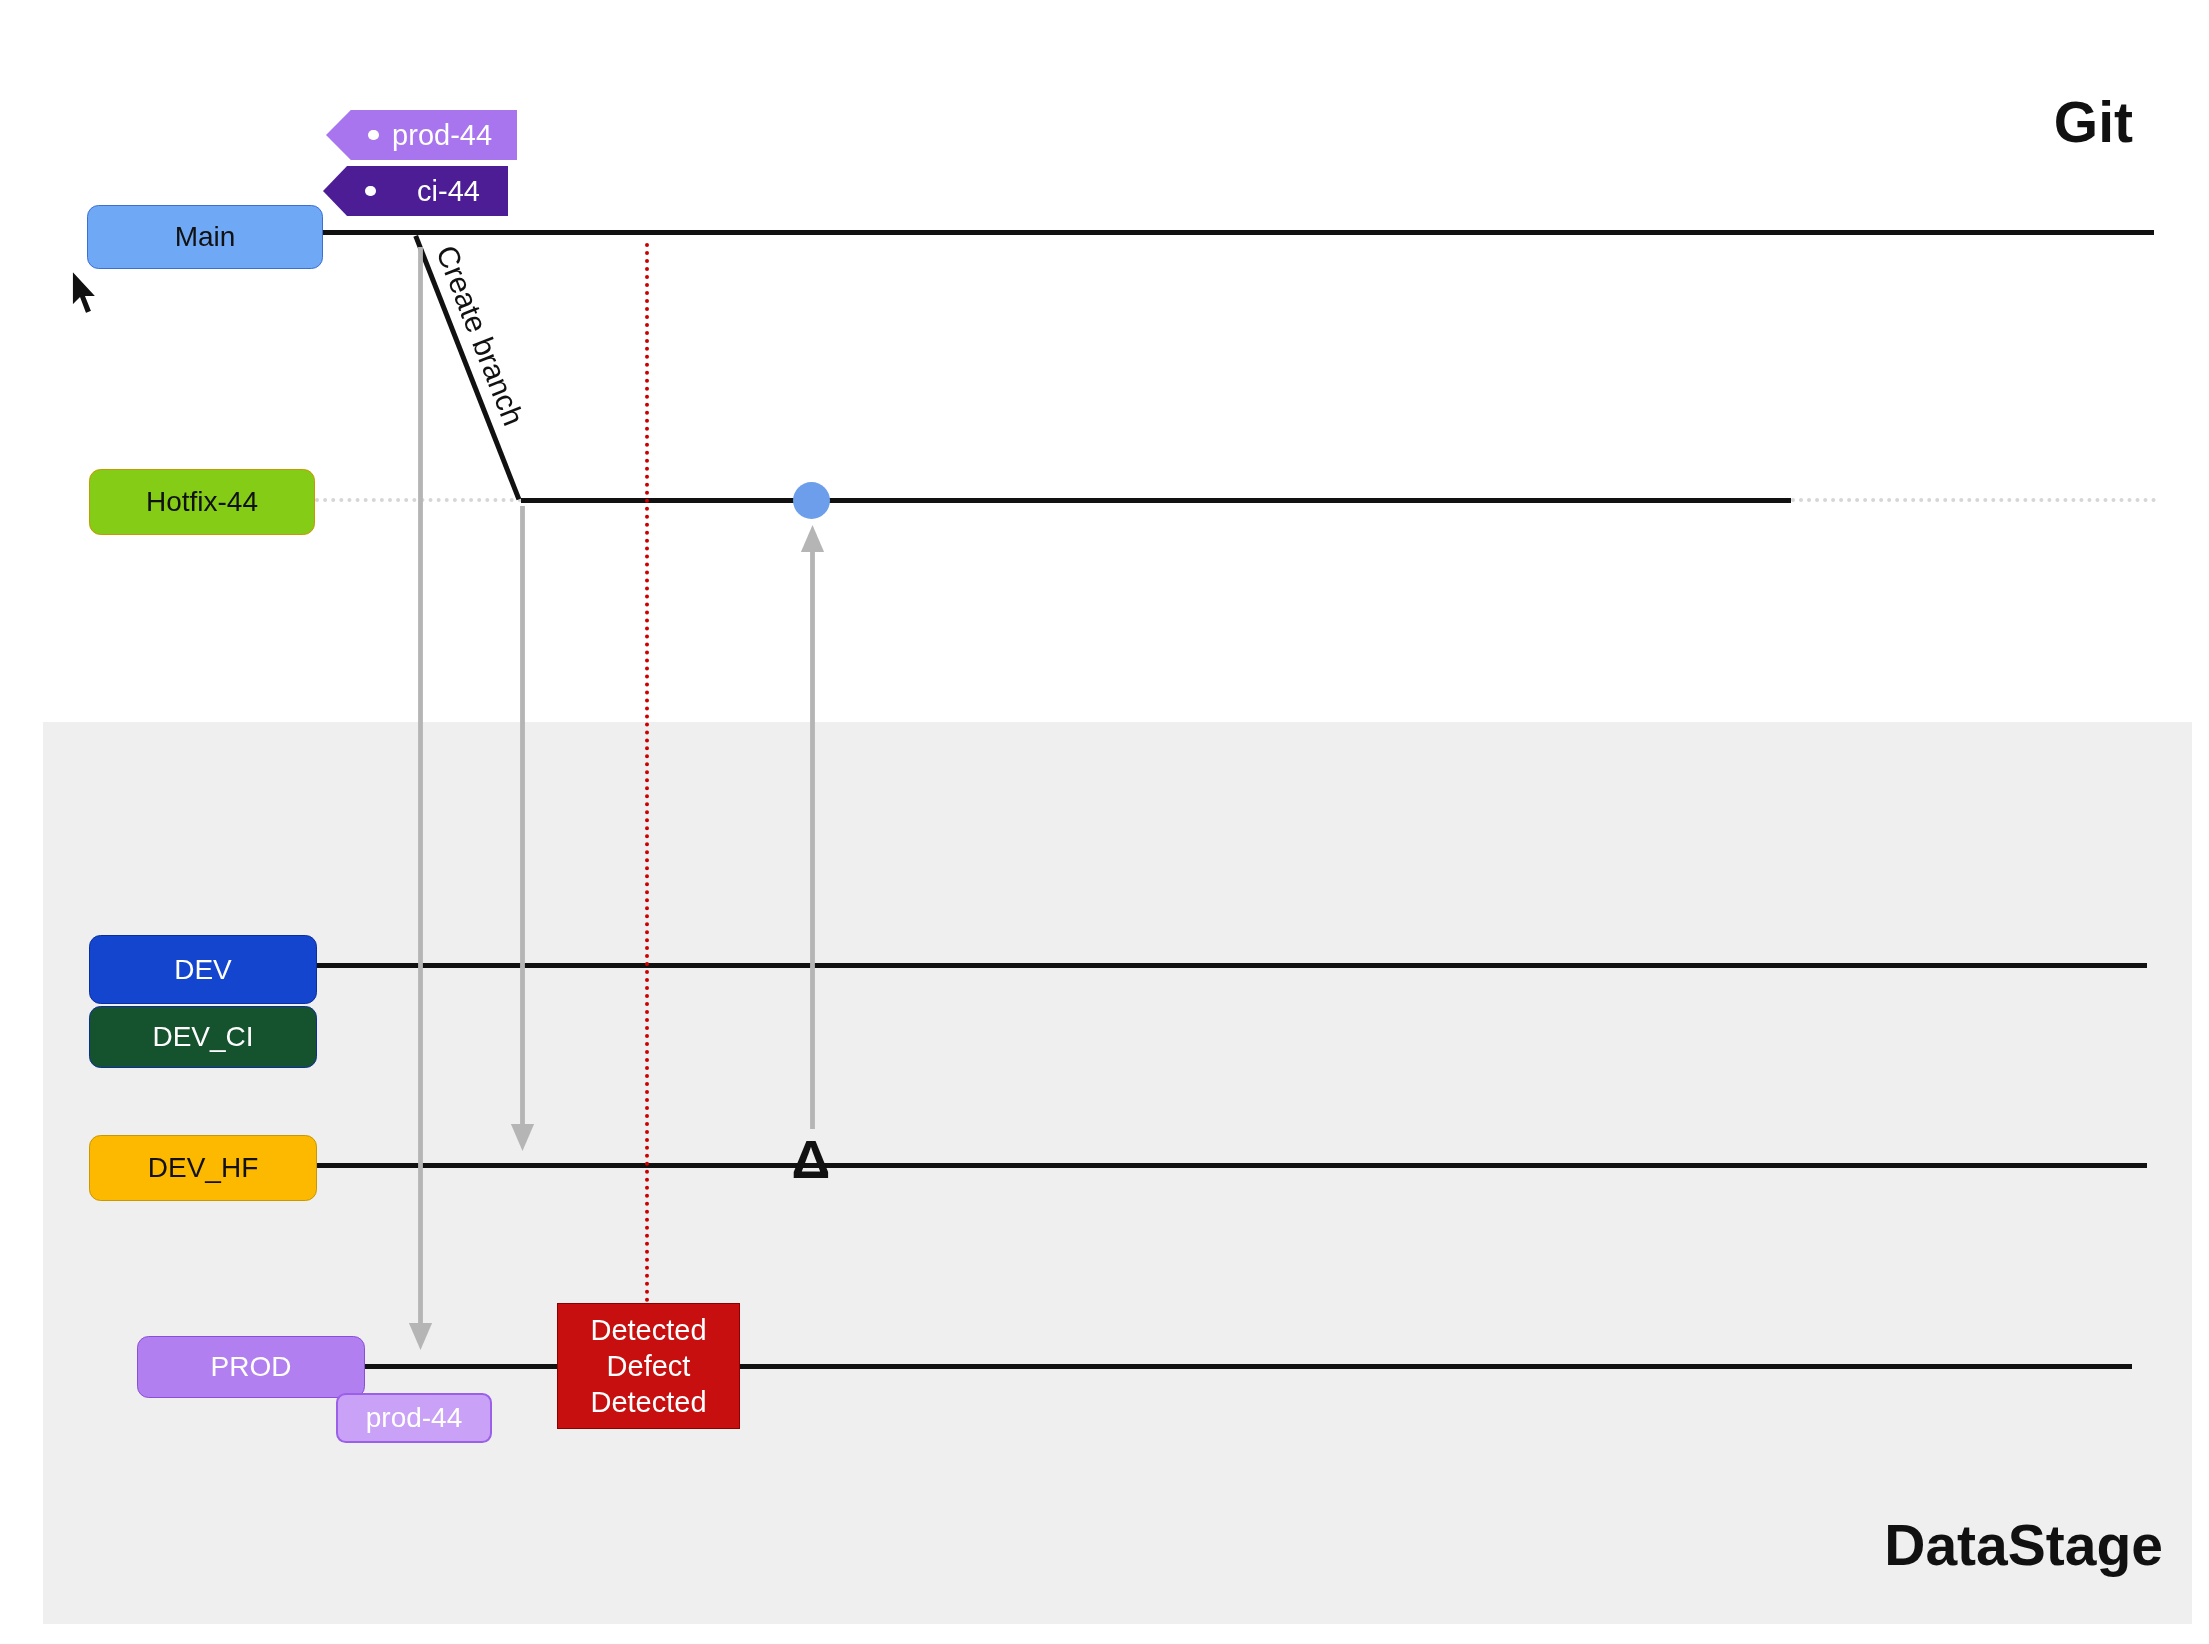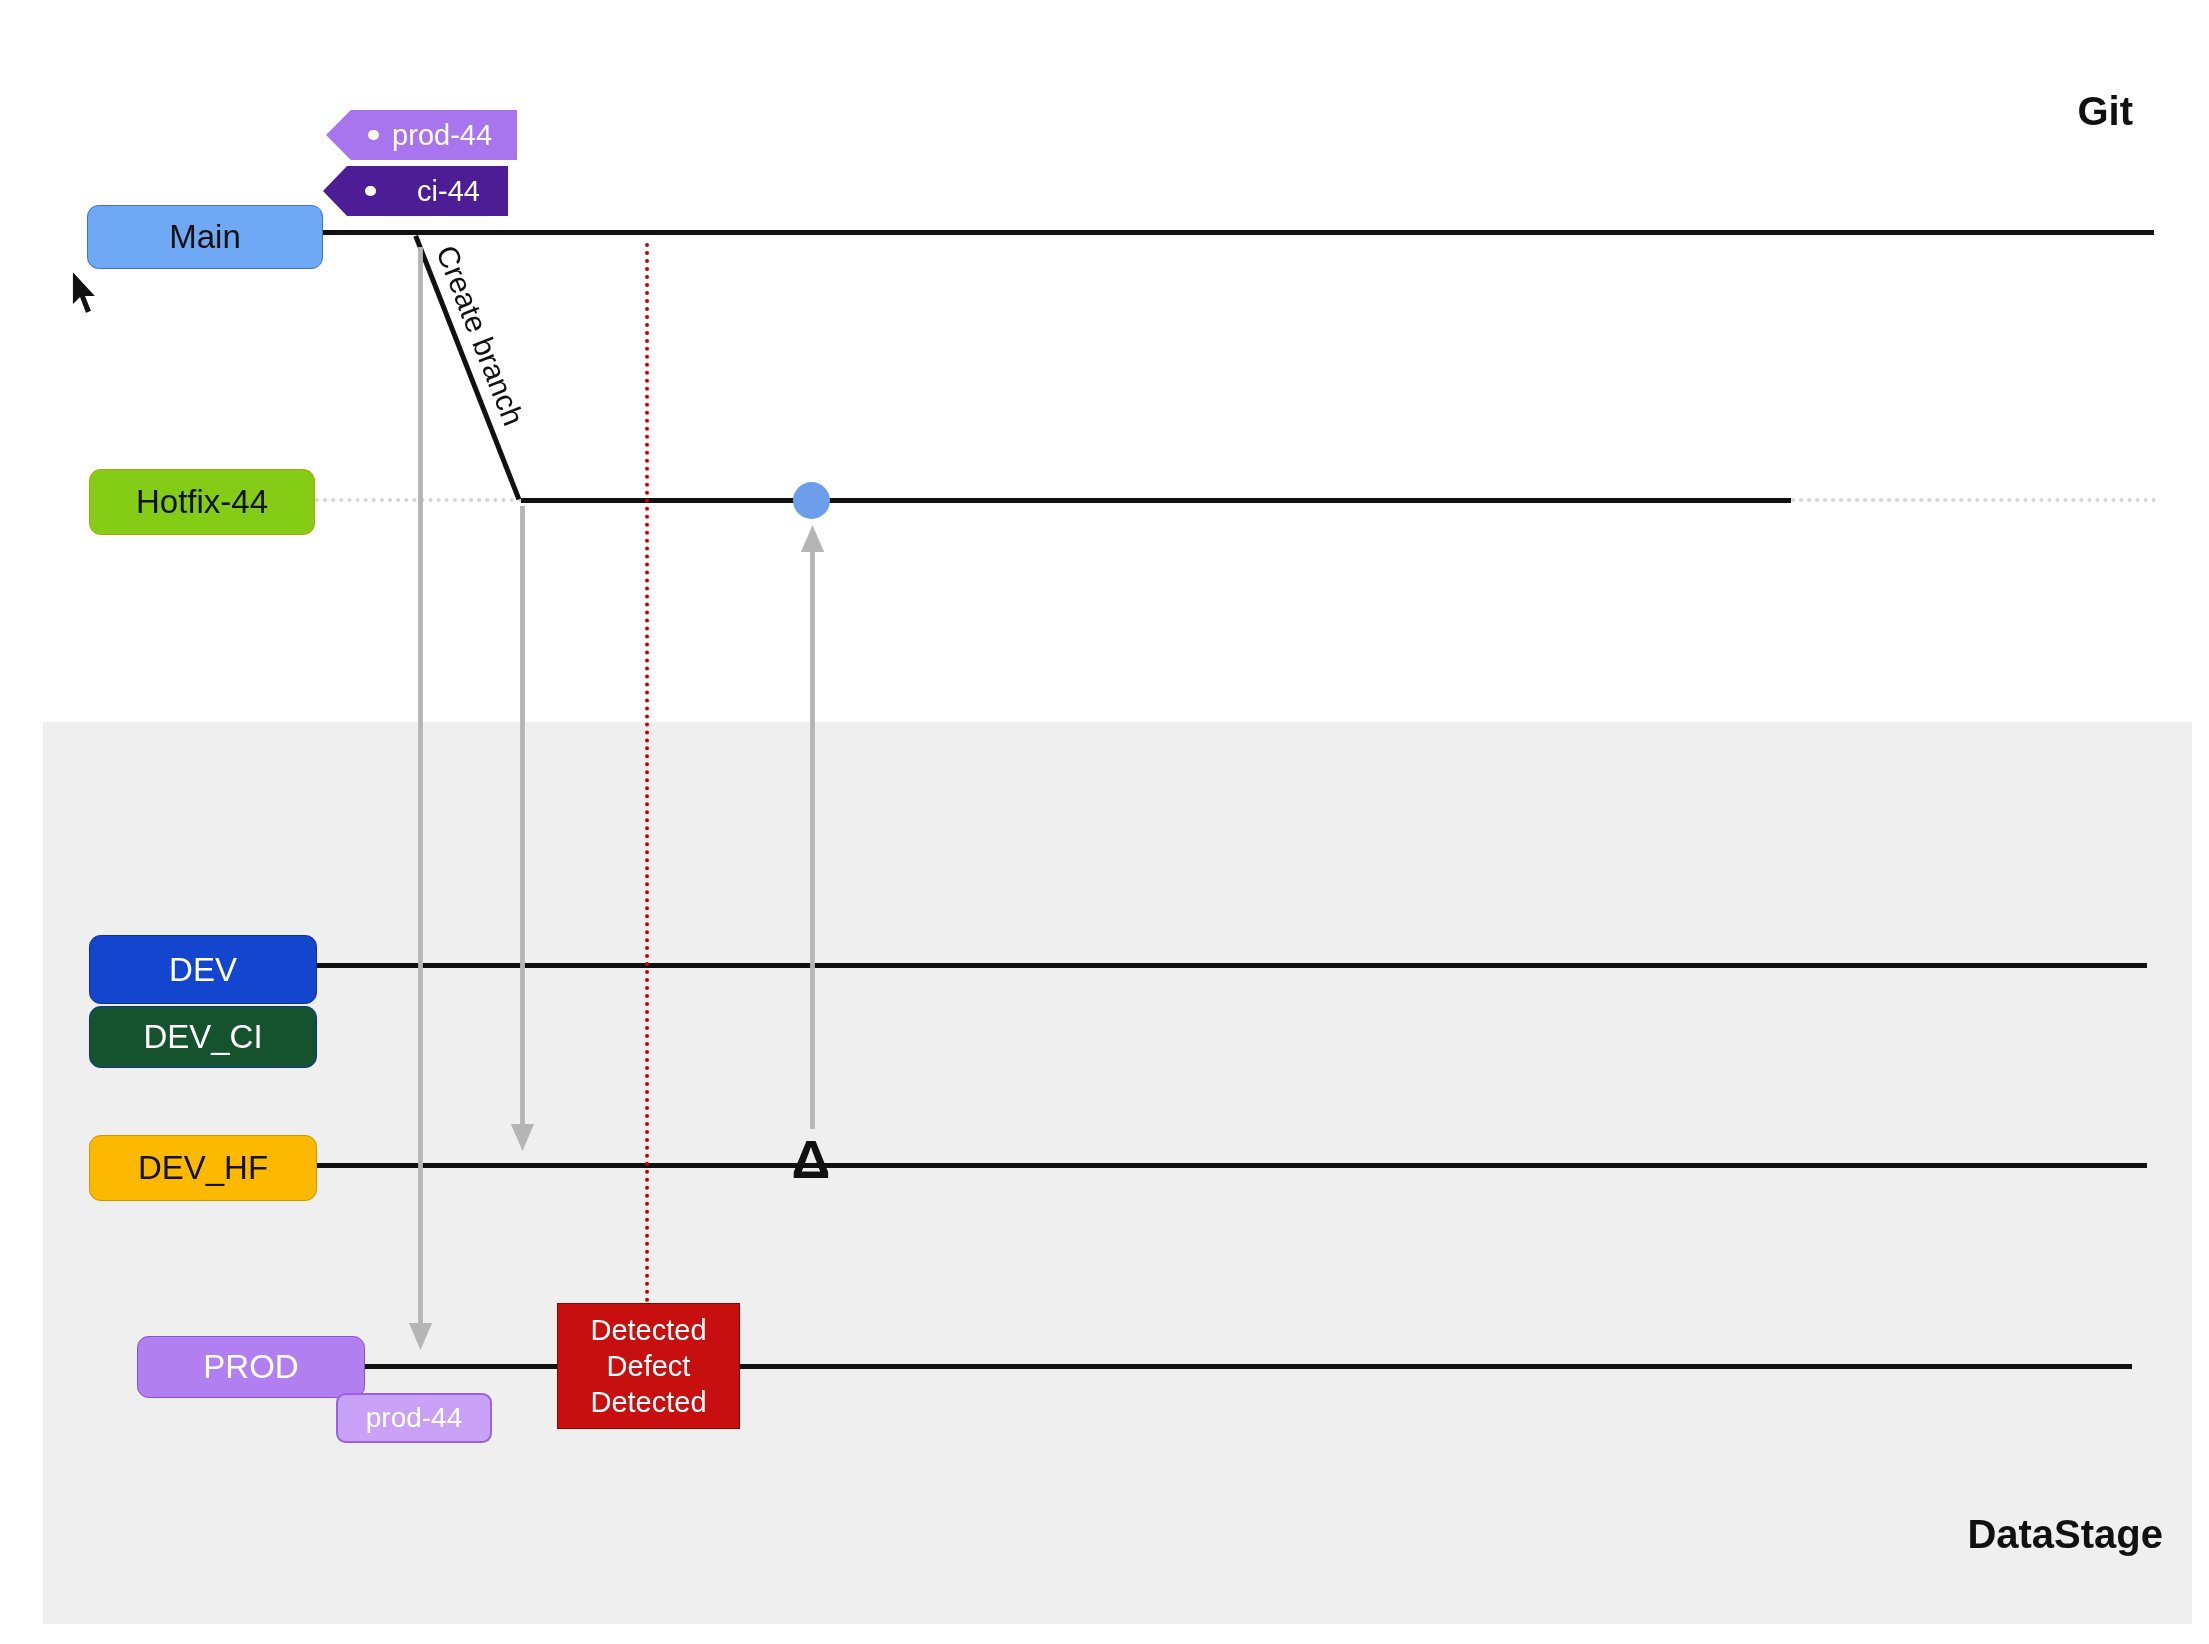--- a/index.html
+++ b/index.html
@@ -4,21 +4,21 @@
 <style>
   html,body{margin:0;padding:0;background:#ffffff;}
   body{width:2209px;height:1644px;position:relative;overflow:hidden;
        font-family:"Liberation Sans", sans-serif;color:#111;}
   .abs{position:absolute;}
 
   
   .datastage-panel{left:43px;top:722px;width:2149px;height:902px;background:#efefef;}
 
   
-  .section-title{font-size:40px;font-weight:bold;color:#111;text-align:right;}
+  .section-title{font-size:57px;font-weight:bold;color:#111;text-align:right;}
   .title-git{left:1834px;top:89px;width:299px;}
   .title-datastage{left:1815px;top:1512px;width:348px;}
 
   
   .hline{height:4.8px;background:#111;}
   .dotline{height:0;border-top:4.8px dotted #d6d6d6;}
   .line-main{left:321px;top:230px;width:1833px;}
   .line-hotfix-dot-left{left:315px;top:498px;width:207px;}
   .line-hotfix{left:521px;top:498px;width:1270px;}
   .line-hotfix-dot-right{left:1791px;top:498px;width:365px;}
@@ -27,21 +27,21 @@
   .line-prod{left:317px;top:1364px;width:1815px;}
 
   
   .diagonal{left:418px;top:235px;width:283px;height:4.8px;background:#111;
             transform:rotate(68.6deg);transform-origin:0 0;}
   .create-branch-text{left:461px;top:241px;font-size:30px;color:#111;white-space:nowrap;
             transform:rotate(68.6deg);transform-origin:0 0;}
 
   
   .pill{display:flex;align-items:center;justify-content:center;
-        border-radius:11.6px;font-size:33px;box-sizing:border-box;}
+        border-radius:11.6px;font-size:28px;box-sizing:border-box;}
   .lbl-main{left:87px;top:205px;width:236px;height:64px;background:#6fa8f5;border:1.9px solid #3b6fd6;color:#111;}
   .lbl-hotfix{left:89px;top:469px;width:226px;height:66px;background:#84cc16;border:1.9px solid #c99700;color:#111;}
   .lbl-dev{left:89px;top:935px;width:228px;height:69px;background:#1445cf;border:1.9px solid #0b2e9e;color:#fff;}
   .lbl-devci{left:89px;top:1006px;width:228px;height:62px;background:#14532d;border:1.9px solid #0b2e9e;color:#fff;}
   .lbl-devhf{left:89px;top:1135px;width:228px;height:66px;background:#fcb900;border:1.9px solid #c99700;color:#111;}
   .lbl-prod{left:89px;top:1336px;width:228px;height:62px;background:#b27ff0;border:1.9px solid #8a4fd8;color:#fff;margin-left:48px;}
 
   
   .tag{display:flex;align-items:center;color:#fff;font-size:29px;height:50px;
        padding-left:42px;box-sizing:border-box;

